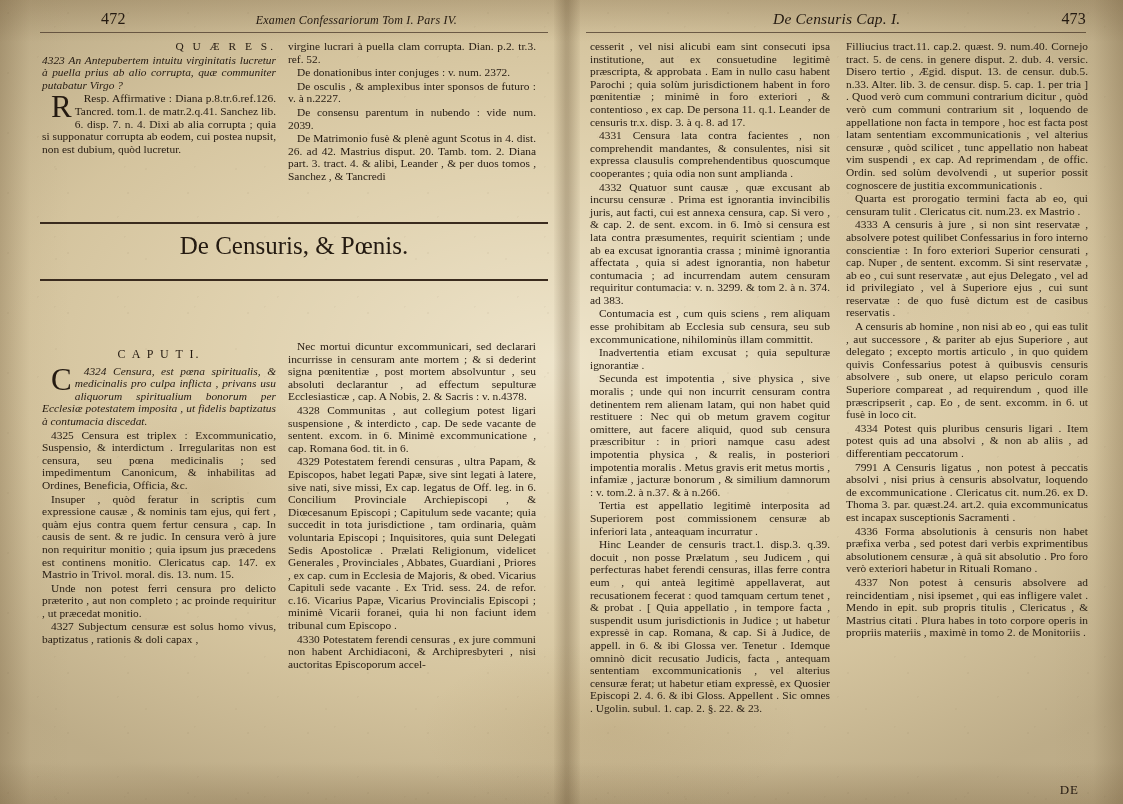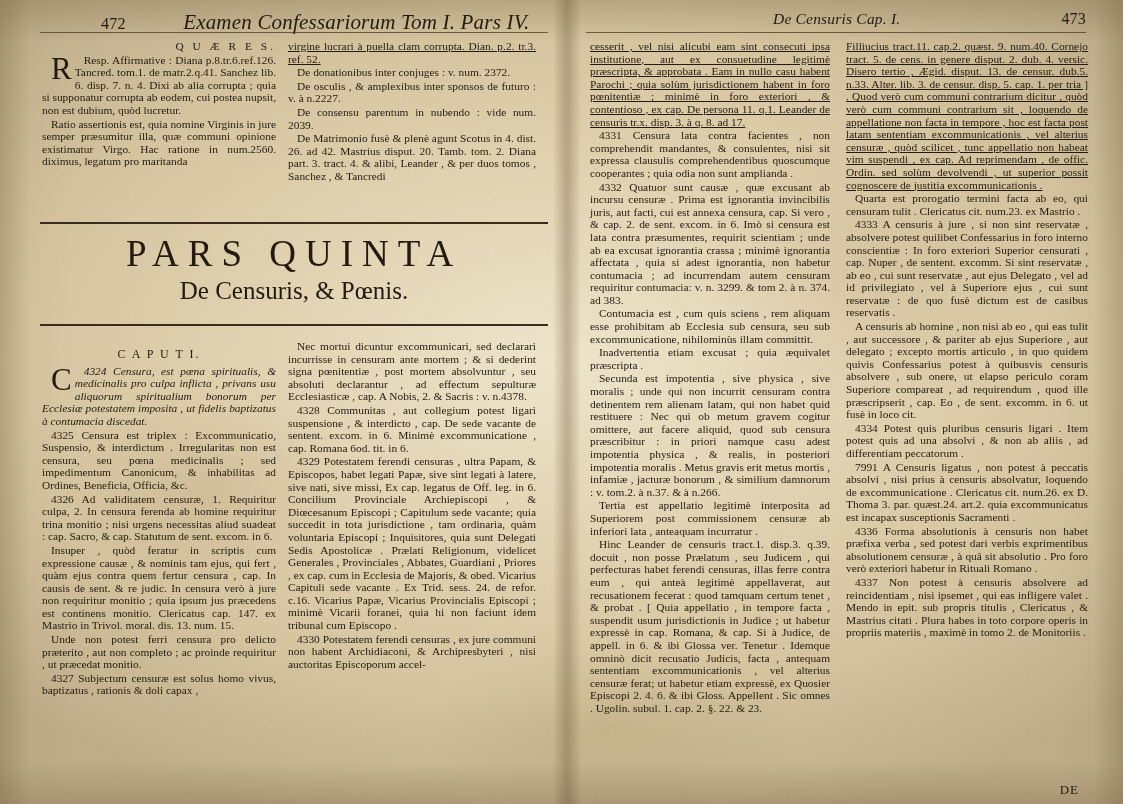--- a/index.html
+++ b/index.html
@@ -29,35 +29,35 @@
   .s1{left:60px;top:380px;width:300px;height:220px;background:radial-gradient(ellipse at center, rgba(150,118,70,0.17), rgba(150,118,70,0) 70%);}
   .s2{left:700px;top:120px;width:340px;height:300px;background:radial-gradient(ellipse at center, rgba(150,118,70,0.13), rgba(150,118,70,0) 70%);}
   .s3{left:420px;top:640px;width:380px;height:180px;background:radial-gradient(ellipse at center, rgba(140,110,62,0.15), rgba(140,110,62,0) 70%);}
 
   
   .head{position:absolute;top:10px;font-size:15px;letter-spacing:.2px;}
   .folio{font-family:"Liberation Serif",serif;font-size:16px;}
   .head-left{left:60px;width:500px;margin-left:41px;}
   .head-right{left:586px;width:500px;}
   .head-row{display:flex;align-items:baseline;}
-  .head-left .title{flex:1;text-align:center;font-style:italic;font-size:21px;padding-right:14px;}
+  .head-left .title{flex:1;text-align:center;font-style:italic;font-size:12px;padding-right:14px;}
   .head-right .title{flex:1;text-align:center;font-style:italic;font-size:15.5px;padding-left:26px;}
   .rule{position:absolute;height:1px;background:#4a382a;opacity:.75;}
   .rule-l{left:40px;top:32px;width:508px;}
   .rule-r{left:586px;top:32px;width:500px;}
 
   
   .col{position:absolute;font-size:11.4px;line-height:12.6px;text-align:justify;}
   .c1{left:42px;top:40px;width:234px;}
   .c2{left:288px;top:40px;width:248px;}
   .c3{left:590px;top:40px;width:240px;}
   .c4{left:846px;top:40px;width:242px;}
 
   p{margin:0 0 1px 0;text-indent:9px;}
-  .noind{text-indent:0;text-decoration:underline;}
+  .noind{text-indent:0;}
   .it{font-style:italic;}
   .center{text-align:right;text-indent:0;}
   .sp{letter-spacing:3px;}
 
   
   .titleblock{position:absolute;left:40px;top:222px;width:508px;text-align:center;}
   .hrthick{height:2px;background:#3a2b1e;margin:0 0 8px 0;}
   .parsq{font-size:37px;letter-spacing:9px;margin:4px 0 2px 0;font-family:"Liberation Serif",serif;}
   .subt{font-size:25px;margin:2px 0 19px 0;font-family:"Liberation Serif",serif;}
   .hrthin{height:1.5px;background:#3a2b1e;margin:6px 0 0 0;}
@@ -101,63 +101,61 @@
     <div class="head-row">
       <span class="title">De Censuris Cap. I.</span>
       <span class="folio">473</span>
     </div>
   </div>
   <div class="rule rule-l"></div>
   <div class="rule rule-r"></div>
 
   <div class="col c1">
     <p class="center sp">Q U Æ R E S.</p>
+    <p class="it noind">4323 An Antepubertem intuitu virginitatis lucretur à puella prius ab alio corrupta, quæ communiter putabatur Virgo ?</p>
     <p><span class="dropcap">R</span><span>Resp. Affirmative : Diana p.8.tr.6.ref.126. Tancred. tom.1. de matr.2.q.41. Sanchez lib. 6. disp. 7. n. 4. Dixi ab alia corrupta ; quia si supponatur corrupta ab eodem, cui postea nupsit, non est dubium, quòd lucretur.</span></p>
-    <p>Ratio assertionis est, quia nomine Virginis in jure semper præsumitur illa, quæ communi opinione existimatur Virgo. Hac ratione in num.2560. diximus, legatum pro maritanda</p>
   </div>
 
   <div class="col c2">
     <p class="noind">virgine lucrari à puella clam corrupta. Dian. p.2. tr.3. ref. 52.</p>
     <p>De donationibus inter conjuges : v. num. 2372.</p>
     <p>De osculis , &amp; amplexibus inter sponsos de futuro : v. à n.2227.</p>
     <p>De consensu parentum in nubendo : vide num. 2039.</p>
     <p>De Matrimonio fusè &amp; plenè agunt Scotus in 4. dist. 26. ad 42. Mastrius disput. 20. Tamb. tom. 2. Diana part. 3. tract. 4. &amp; alibi, Leander , &amp; per duos tomos , Sanchez , &amp; Tancredi</p>
   </div>
 
   <div class="titleblock">
     <div class="hrthick"></div>
-    <div class="parsq">PARS QUINTA</div>
     <div class="subt">De Censuris, &amp; Pœnis.</div>
     <div class="hrthin"></div>
   </div>
 
   <div class="col" style="left:42px;top:340px;width:234px;">
     <p class="caput">C A P U T   I.</p>
     <p class="caputsub"></p>
     <p><span class="dropcap">C</span><span class="it">4324 Censura, est pœna spiritualis, &amp; medicinalis pro culpa inflicta , privans usu aliquorum spiritualium bonorum per Ecclesiæ potestatem imposita , ut fidelis baptizatus à contumacia discedat.</span></p>
     <p>4325 Censura est triplex : Excommunicatio, Suspensio, &amp; interdictum . Irregularitas non est censura, seu pœna medicinalis ; sed impedimentum Canonicum, &amp; inhabilitas ad Ordines, Beneficia, Officia, &amp;c.</p>
-    <p>4326 Ad validitatem censuræ, 1. Requiritur culpa, 2. In censura ferenda ab homine requiritur trina monitio ; nisi urgens necessitas aliud suadeat : cap. Sacro, &amp; cap. Statutum de sent. excom. in 6.</p>
     <p>Insuper , quòd feratur in scriptis cum expressione causæ , &amp; nominis tam ejus, qui fert , quàm ejus contra quem fertur censura , cap. In causis de sent. &amp; re judic. In censura verò à jure non requiritur monitio ; quia ipsum jus præcedens est continens monitio. Clericatus cap. 147. ex Mastrio in Trivol. moral. dis. 13. num. 15.</p>
     <p>Unde non potest ferri censura pro delicto præterito , aut non completo ; ac proinde requiritur , ut præcedat monitio.</p>
     <p>4327 Subjectum censuræ est solus homo vivus, baptizatus , rationis &amp; doli capax ,</p>
   </div>
 
   <div class="col" style="left:288px;top:340px;width:248px;">
     <p>Nec mortui dicuntur excommunicari, sed declarari incurrisse in censuram ante mortem ; &amp; si dederint signa pœnitentiæ , post mortem absolvuntur , seu absoluti declarantur , ad effectum sepulturæ Ecclesiasticæ , cap. A Nobis, 2. &amp; Sacris : v. n.4378.</p>
     <p>4328 Communitas , aut collegium potest ligari suspensione , &amp; interdicto , cap. De sede vacante de sentent. excom. in 6. Minimè excommunicatione , cap. Romana 6od. tit. in 6.</p>
     <p>4329 Potestatem ferendi censuras , ultra Papam, &amp; Episcopos, habet legati Papæ, sive sint legati à latere, sive nati, sive missi, Ex cap. legatus de Off. leg. in 6. Concilium Provinciale Archiepiscopi , &amp; Diœcesanum Episcopi ; Capitulum sede vacante; quia succedit in tota jurisdictione , tam ordinaria, quàm voluntaria Episcopi ; Inquisitores, quia sunt Delegati Sedis Apostolicæ . Prælati Religionum, videlicet Generales , Provinciales , Abbates, Guardiani , Priores , ex cap. cum in Ecclesia de Majoris, &amp; obed. Vicarius Capituli sede vacante . Ex Trid. sess. 24. de refor. c.16. Vicarius Papæ, Vicarius Provincialis Episcopi ; minimè Vicarii foranei, quia hi non faciunt idem tribunal cum Episcopo .</p>
     <p>4330 Potestatem ferendi censuras , ex jure communi non habent Archidiaconi, &amp; Archipresbyteri , nisi auctoritas Episcoporum accel-</p>
   </div>
 
   <div class="col c3">
     <p class="noind">cesserit , vel nisi alicubi eam sint consecuti ipsa institutione, aut ex consuetudine legitimè præscripta, &amp; approbata . Eam in nullo casu habent Parochi ; quia solùm jurisdictionem habent in foro pœnitentiæ ; minimè in foro exteriori , &amp; contentioso , ex cap. De persona 11. q.1. Leander de censuris tr.x. disp. 3. à q. 8. ad 17.</p>
     <p>4331 Censura lata contra facientes , non comprehendit mandantes, &amp; consulentes, nisi sit expressa clausulis comprehendentibus quoscumque cooperantes ; quia odia non sunt amplianda .</p>
     <p>4332 Quatuor sunt causæ , quæ excusant ab incursu censuræ . Prima est ignorantia invincibilis juris, aut facti, cui est annexa censura, cap. Si vero , &amp; cap. 2. de sent. excom. in 6. Imò si censura est lata contra præsumentes, requirit scientiam ; unde ab ea excusat ignorantia crassa ; minimè ignorantia affectata , quia si adest ignorantia, non habetur contumacia ; ad incurrendam autem censuram requiritur contumacia: v. n. 3299. &amp; tom 2. à n. 374. ad 383.</p>
     <p>Contumacia est , cum quis sciens , rem aliquam esse prohibitam ab Ecclesia sub censura, seu sub excommunicatione, nihilominùs illam committit.</p>
-    <p>Inadvertentia etiam excusat ; quia æquivalet præscripta .</p>
+    <p>Inadvertentia etiam excusat ; quia sepulturæ ignorantiæ .</p>
     <p>Secunda est impotentia , sive physica , sive moralis ; unde qui non incurrit censuram contra detinentem rem alienam latam, qui non habet quid restituere : Nec qui ob metum gravem cogitur omittere, aut facere aliquid, quod sub censura præscribitur : in priori namque casu adest impotentia physica , &amp; realis, in posteriori impotentia moralis . Metus gravis erit metus mortis , infamiæ , jacturæ bonorum , &amp; similium damnorum : v. tom.2. à n.37. &amp; à n.266.</p>
     <p>Tertia est appellatio legitimè interposita ad Superiorem post commissionem censuræ ab inferiori lata , anteaquam incurratur .</p>
     <p>Hinc Leander de censuris tract.1. disp.3. q.39. docuit , non posse Prælatum , seu Judicem , qui perfecturas habet ferendi censuras, illas ferre contra eum , qui anteà legitimè appellaverat, aut recusationem fecerat : quod tamquam certum tenet , &amp; probat . [ Quia appellatio , in tempore facta , suspendit usum jurisdictionis in Judice ; ut habetur expressè in cap. Romana, &amp; cap. Si à Judice, de appell. in 6. &amp; ibi Glossa ver. Tenetur . Idemque omninò dicit recusatio Judicis, facta , antequam sententiam excommunicationis , vel alterius censuræ ferat; ut habetur etiam expressè, ex Quosier Episcopi 2. 4. 6. &amp; ibi Gloss. Appellent . Sic omnes . Ugolin. subul. 1. cap. 2. §. 22. &amp; 23.</p>
   </div>
 
   <div class="col c4">
     <p class="noind">Filliucius tract.11. cap.2. quæst. 9. num.40. Cornejo tract. 5. de cens. in genere disput. 2. dub. 4. versic. Disero tertio , Ægid. disput. 13. de censur. dub.5. n.33. Alter. lib. 3. de censur. disp. 5. cap. 1. per tria ] . Quod verò cum communi contrarium dicitur , quòd verò cum communi contrarium sit , loquendo de appellatione non facta in tempore , hoc est facta post latam sententiam excommunicationis , vel alterius censuræ , quòd scilicet , tunc appellatio non habeat vim suspendi , ex cap. Ad reprimendam , de offic. Ordin. sed solùm devolvendi , ut superior possit cognoscere de justitia excommunicationis .</p>
     <p>Quarta est prorogatio termini facta ab eo, qui censuram tulit . Clericatus cit. num.23. ex Mastrio .</p>
     <p>4333 A censuris à jure , si non sint reservatæ , absolvere potest quilibet Confessarius in foro interno conscientiæ : In foro exteriori Superior censurati , cap. Nuper , de sentent. excomm. Si sint reservatæ , ab eo , cui sunt reservatæ , aut ejus Delegato , vel ad id privilegiato , vel à Superiore ejus , cui sunt reservatæ : de quo fusè dictum est de casibus reservatis .</p>
     <p>A censuris ab homine , non nisi ab eo , qui eas tulit , aut successore , &amp; pariter ab ejus Superiore , aut delegato ; excepto mortis articulo , in quo quidem quivis Confessarius potest à quibusvis censuris absolvere , sub onere, ut elapso periculo coram Superiore compareat , ad requirendum , quod ille præscripserit , cap. Eo , de sent. excomm. in 6. ut fusè in loco cit.</p>

